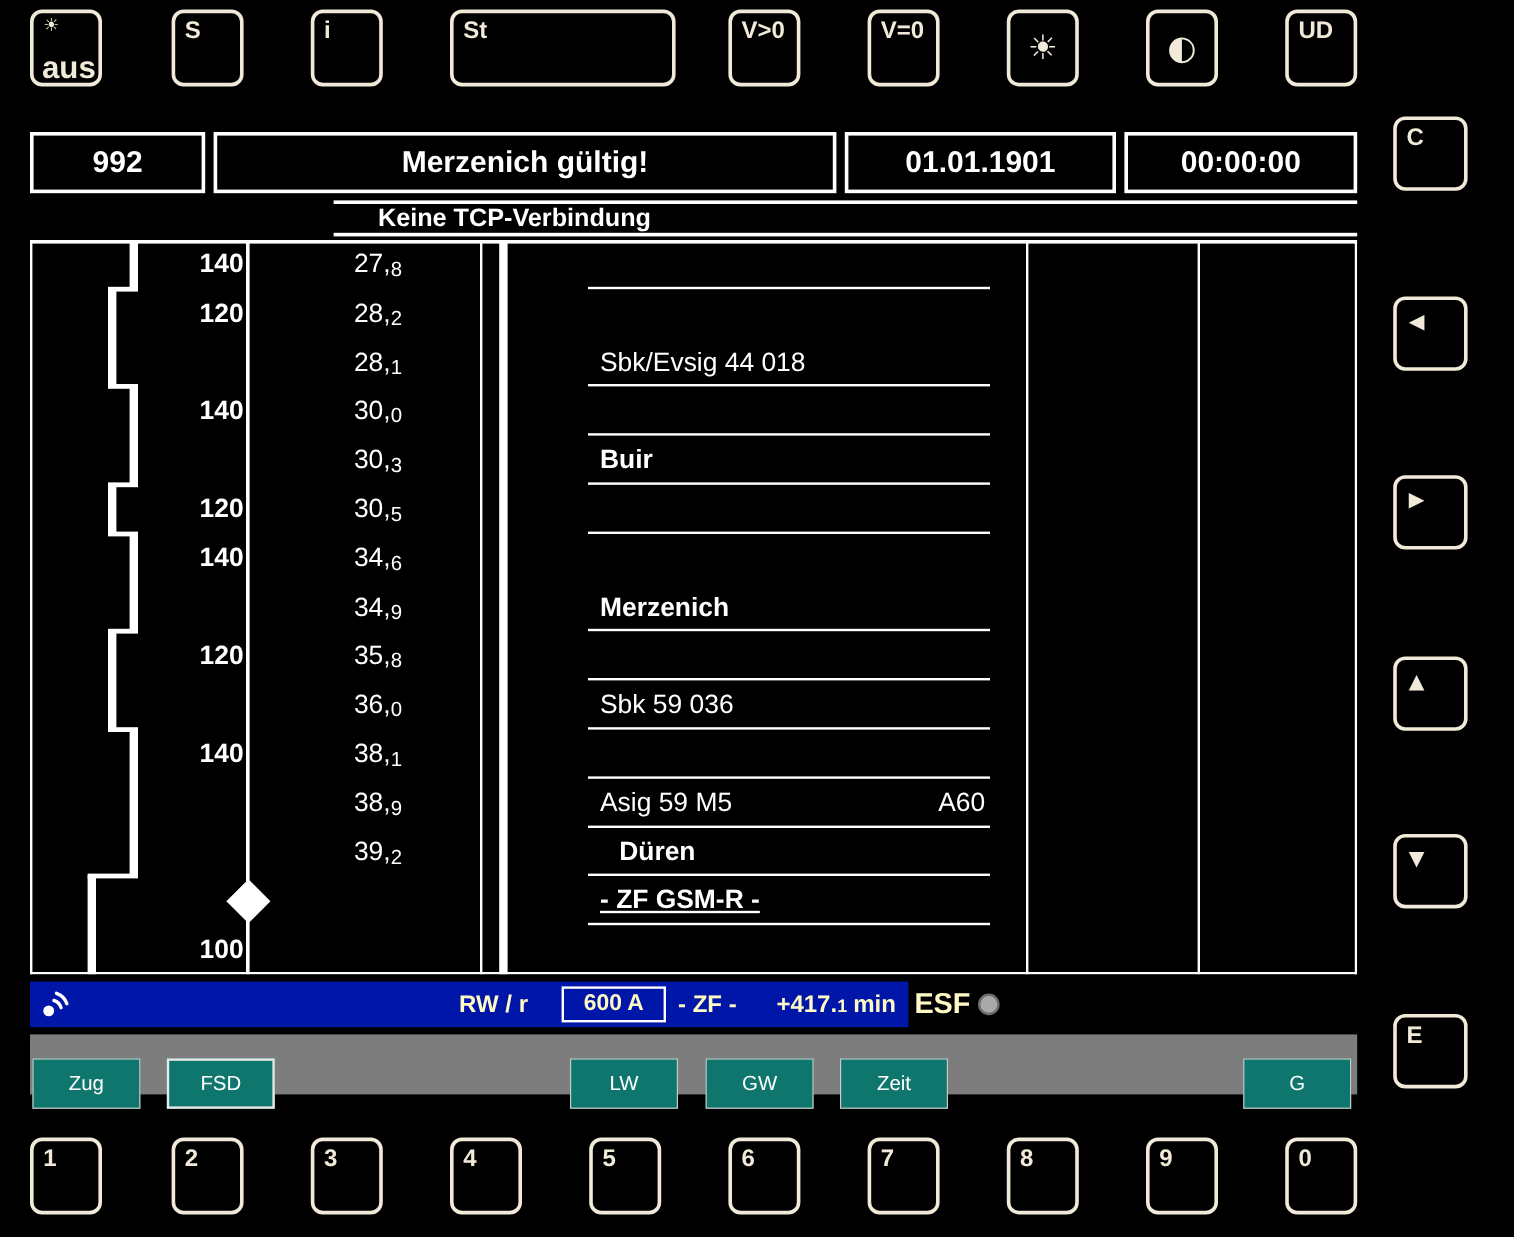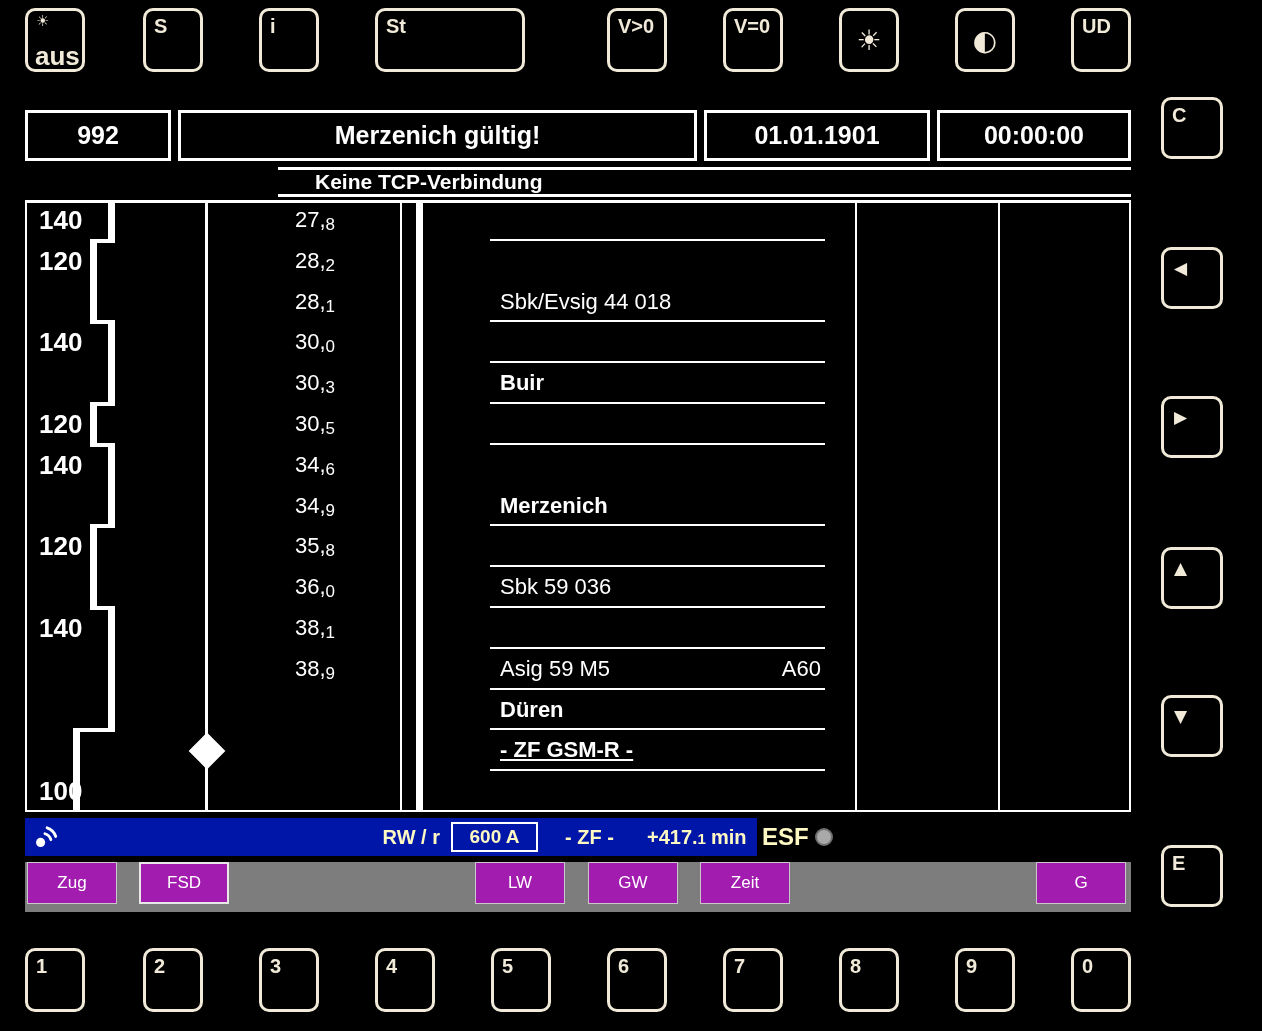--- a/index.html
+++ b/index.html
@@ -3,21 +3,21 @@
 <meta charset="utf-8">
 <style>
   *{margin:0;padding:0;box-sizing:border-box}
   html,body{background:#000}
   body{width:1262px;height:1031px;position:relative;overflow:hidden;
        font-family:"Liberation Sans","DejaVu Sans",sans-serif}
 
   
   .key{position:absolute;width:60px;height:64px;background:#000;border:3px solid #f1ead9;
        border-radius:10px;color:#f1ead9;font-weight:bold;cursor:pointer}
-  .key.wide{width:150px}
+  .key.wide{width:188px}
   .key .key-label{position:absolute;top:4px;left:8px;font-size:20px}
   .key .key-glyph{position:absolute;top:50%;left:50%;transform:translate(-50%,-50%);
        font-size:28px;font-family:"DejaVu Sans",sans-serif}
   .key.arrow .key-glyph{top:8px;left:10px;transform:none;font-size:17px}
   .key.stack .key-mini-icon{position:absolute;top:1px;left:8px;font-size:15px;font-family:"DejaVu Sans",sans-serif}
   .key.stack .key-label{top:30px;left:7px;font-size:26px}
   .right-key{left:1161px;width:62px;height:62px}
   .num-key{top:948px}
 
   
@@ -31,47 +31,47 @@
   .subheader{position:absolute;top:57px;left:0;width:1106px;height:30px}
   .speed-note{position:absolute;left:0;top:0;width:248px;height:30px;background:#fff;color:#000;
               font-weight:bold;font-size:19px;text-align:center;line-height:30px}
   .tcp-area{position:absolute;left:253px;right:0;top:0;height:30px;border-top:3px solid #fff;
             border-bottom:3px solid #fff;color:#fff;font-weight:bold;font-size:21px;
             line-height:24px;padding-left:37px}
 
   .chart{position:absolute;top:90px;left:0;width:1106px;height:612px;overflow:hidden}
   .hline{position:absolute;left:0;right:0;background:#fff}
   .vline{position:absolute;top:0;bottom:0;background:#fff}
-  .speed-num{position:absolute;left:14px;width:174px;color:#fff;font-weight:bold;font-size:26px}
+  .speed-num{position:absolute;left:4px;width:174px;text-align:right;color:#fff;font-weight:bold;font-size:22px}
   .km-val{position:absolute;left:182px;width:128px;text-align:right;color:#fff;font-size:22px}
   .km-dec{font-size:17px;position:relative;top:3px}
   .station-label{position:absolute;left:475px;color:#fff;font-size:22px;white-space:nowrap}
   .station-label.bold{font-weight:bold}
   .right-label{position:absolute;left:730px;width:66px;text-align:right;color:#fff;font-size:22px}
   .u-line{position:absolute;left:465px;width:335px;height:2px;background:#fff}
   .stripe{position:absolute;width:7px;background:#fff}
   .connector{position:absolute;height:4px;background:#fff}
   .marker{position:absolute;left:169px;width:26px;height:26px;background:#fff;transform:rotate(45deg)}
 
   .status-row{position:absolute;top:708px;left:0;width:1106px;height:38px;color:#fef9c3;font-weight:bold}
   .blue-bar{position:absolute;left:0;top:0;width:732px;height:38px;background:#0016a8}
   .antenna{position:absolute;left:8px;top:6px}
   .rw-label{position:absolute;left:330px;width:85px;text-align:right;line-height:38px;font-size:20px}
-  .val-box{position:absolute;left:426px;top:4px;width:87px;height:30px;border:2px solid #fff;
+  .val-box{position:absolute;left:443px;top:4px;width:87px;height:30px;border:2px solid #fff;
            text-align:center;line-height:26px;font-size:19px}
   .zf-label{position:absolute;left:540px;line-height:38px;font-size:20px}
   .delay{position:absolute;left:622px;line-height:38px;font-size:20px}
   .delay-dec{font-size:15px}
   .delay-unit{margin-left:5px}
   .esf-label{position:absolute;left:737px;line-height:38px;font-size:24px}
   .esf-dot{position:absolute;left:790px;top:10px;width:18px;height:18px;border-radius:50%;
            background:#a9a9a9;border:2px solid #6e6e6e}
 
   .menu-bar{position:absolute;top:752px;left:0;width:1106px;height:50px;background:#7d7d7d}
-  .menu-btn{position:absolute;top:0;width:90px;height:42px;background:#a21caf;border:1px solid #c8c8c8;
+  .menu-btn{position:absolute;top:20px;width:90px;height:42px;background:#0f766e;border:1px solid #c8c8c8;
             color:#fff;font-size:17px;text-align:center;line-height:40px;cursor:pointer}
   .menu-btn.highlighted{border:2px solid #e8e8e8;line-height:38px}
 </style>
 </head>
 <body>
 
 <div class="device">
 
   <div>
       <div class="key stack" style="left: 25px; top: 8px;">
@@ -209,21 +209,22 @@
         <div class="km-val" style="top: 367.2px; height: 40.8px; line-height: 40.8px;"><span>36,</span><span class="km-dec">0</span></div>
         <div class="station-label" style="top: 367.2px; height: 40.8px; line-height: 40.8px;">Sbk 59 036</div>
         <div class="u-line" style="top: 406px;"></div>
         <div class="speed-num" style="top: 408px; height: 40.8px; line-height: 40.8px;">140</div>
         <div class="km-val" style="top: 408px; height: 40.8px; line-height: 40.8px;"><span>38,</span><span class="km-dec">1</span></div>
         <div class="u-line" style="top: 446.8px;"></div>
         <div class="km-val" style="top: 448.8px; height: 40.8px; line-height: 40.8px;"><span>38,</span><span class="km-dec">9</span></div>
         <div class="station-label" style="top: 448.8px; height: 40.8px; line-height: 40.8px;">Asig 59 M5</div>
         <div class="right-label" style="top: 448.8px; height: 40.8px; line-height: 40.8px;">A60</div>
         <div class="u-line" style="top: 487.6px;"></div>
-        <div class="station-label bold" style="top: 489.6px; height: 52px; line-height: 40.8px;">Düren</div>
+        <div class="km-val" style="top: 489.6px; height: 40.8px; line-height: 40.8px;"><span>39,</span><span class="km-dec">2</span></div>
+        <div class="station-label bold" style="top: 489.6px; height: 52px; line-height: 40.8px; margin-left: 16px;">Düren</div>
         <div class="u-line" style="top: 528.4px;"></div>
         <div class="station-label bold" style="top: 530.4px; height: 40.8px; line-height: 40.8px; text-decoration: underline;">- ZF GSM-R -</div>
         <div class="u-line" style="top: 569.2px;"></div>
         <div class="marker" style="top: 537.8px;"></div>
         <div class="speed-num" style="top: 571.2px; height: 40.8px; line-height: 40.8px;">100</div>
         <div class="stripe" style="left: 83px; top: 0px; height: 40.8px;"></div>
         <div class="stripe" style="left: 65px; top: 40.8px; height: 81.6px;"></div>
         <div class="connector" style="left: 65px; width: 25px; top: 38.8px;"></div>
         <div class="stripe" style="left: 83px; top: 122.4px; height: 81.6px;"></div>
         <div class="connector" style="left: 65px; width: 25px; top: 120.4px;"></div>

